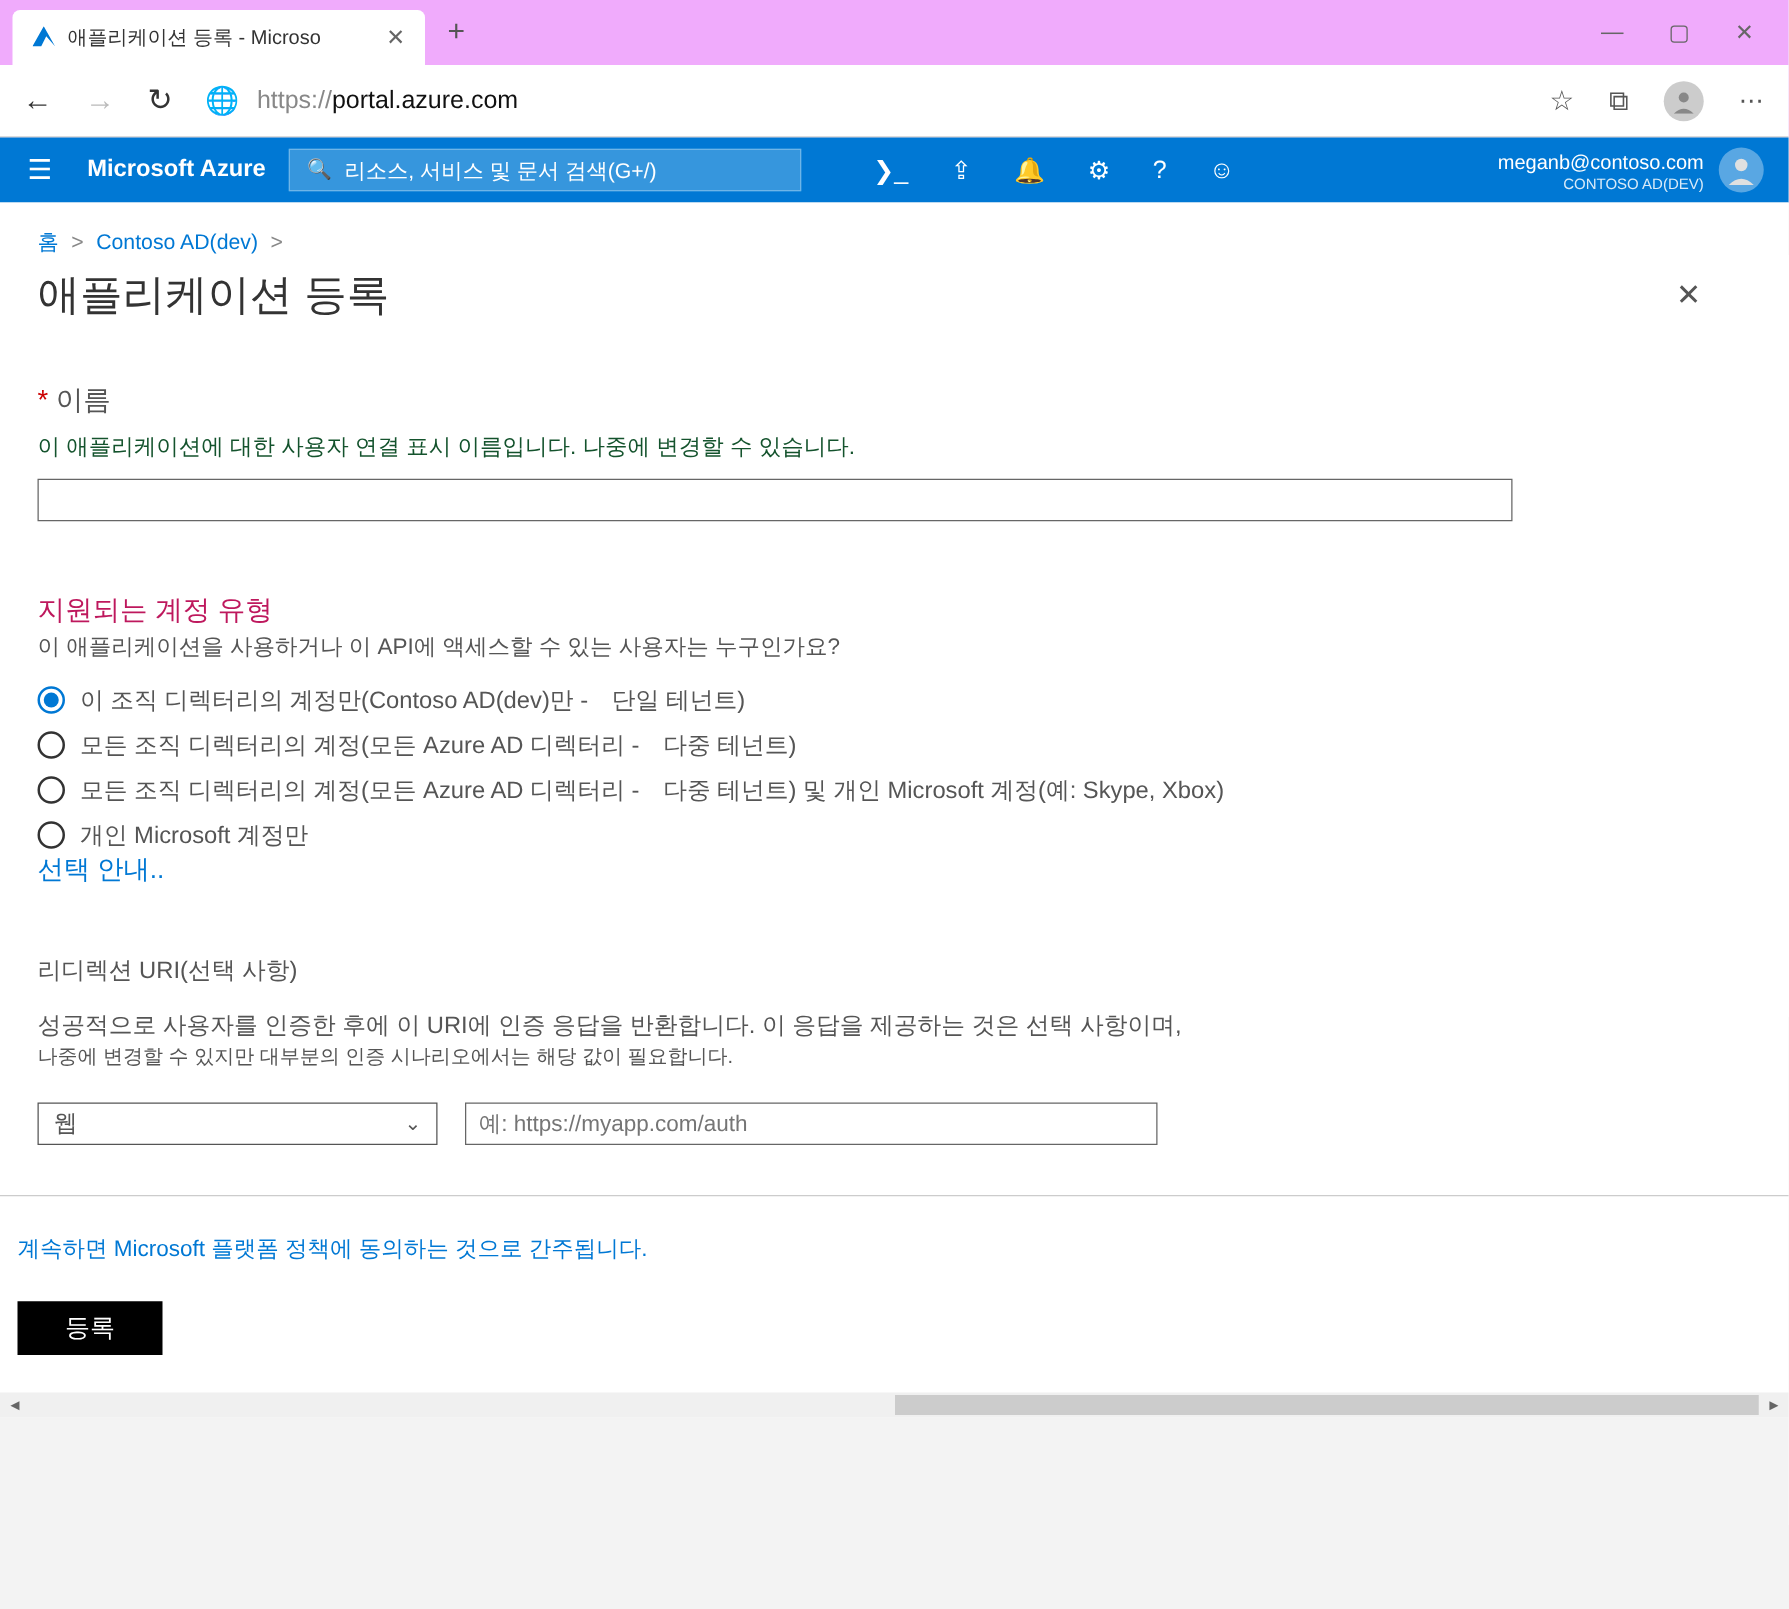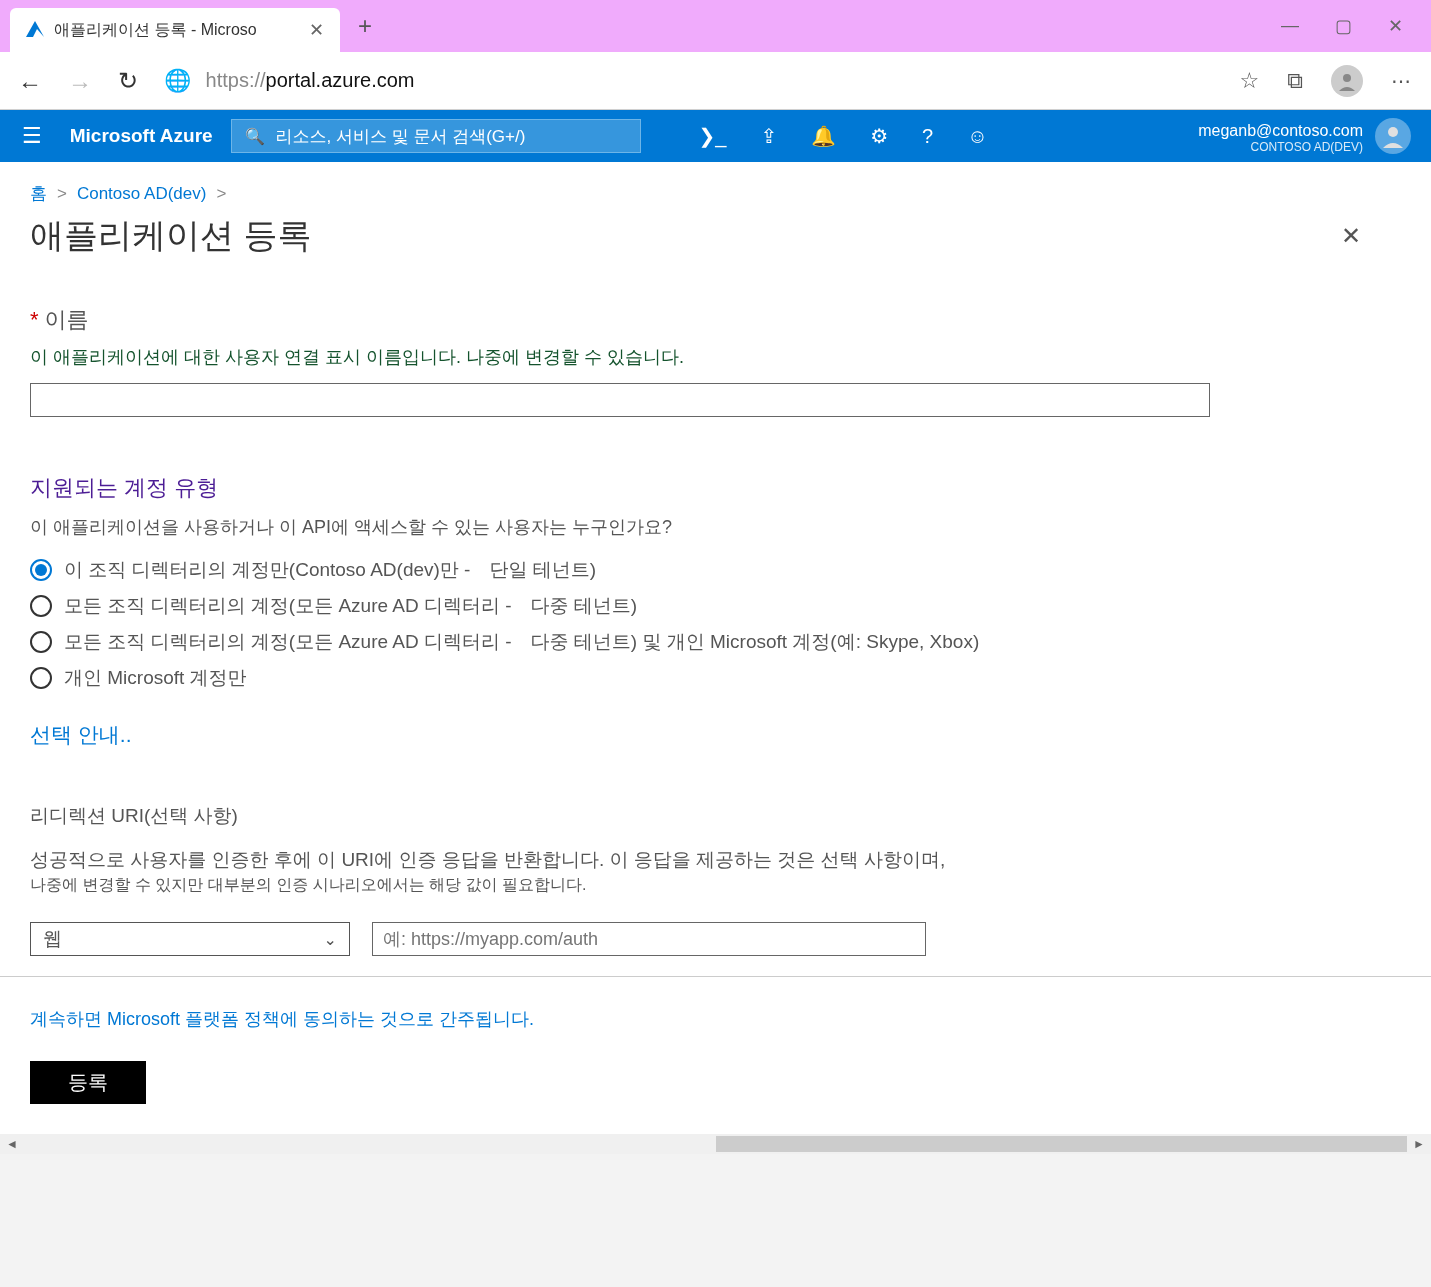--- a/index.html
+++ b/index.html
@@ -49,41 +49,41 @@
     .page-title { font-size: 34px; font-weight: 400; color: #333; }
     .close-x { margin-left: auto; font-size: 24px; color: #555; cursor: pointer; padding-right: 40px; }
 
     .content-scroll { padding: 30px 30px 0; position: relative; }
 
     .field-label { font-size: 22px; color: #555; margin-bottom: 10px; }
     .required-star { color: #c00; margin-right: 6px; }
     .field-help { font-size: 18px; color: #14532d; margin-bottom: 14px; }
     .text-input { width: 1180px; height: 34px; border: 1px solid #666; padding: 0 8px; font-size: 16px; }
 
-    .section-heading { font-size: 22px; color: #4c1d95; margin-top: 56px; margin-bottom: 12px; }
+    .section-heading { font-size: 22px; color: #be185d; margin-top: 56px; margin-bottom: 2px; }
     .section-help { font-size: 18px; color: #555; margin-bottom: 18px; }
 
     .radio-group { display: flex; flex-direction: column; gap: 10px; }
     .radio-row { display: flex; align-items: center; gap: 12px; font-size: 19px; color: #555; }
     .radio-outer { width: 22px; height: 22px; border: 2px solid #333; border-radius: 50%; display: flex; align-items: center; justify-content: center; flex-shrink: 0; }
     .radio-outer.selected { border-color: #0078d4; }
     .radio-inner { width: 12px; height: 12px; border-radius: 50%; background: #0078d4; }
 
-    .help-link { color: #0078d4; font-size: 21px; margin-top: 30px; display: inline-block; }
+    .help-link { color: #0078d4; font-size: 21px; display: inline-block; }
 
     .redirect-section { margin-top: 54px; }
     .redirect-title { font-size: 19px; color: #555; margin-bottom: 18px; }
     .redirect-desc1 { font-size: 19px; color: #555; margin-bottom: 2px; }
     .redirect-desc2 { font-size: 16px; color: #555; margin-bottom: 26px; }
     .redirect-row { display: flex; gap: 22px; }
     .platform-select { width: 320px; height: 34px; border: 1px solid #555; display: flex; align-items: center; justify-content: space-between; padding: 0 12px; font-size: 19px; color: #555; cursor: pointer; }
     .chev { font-size: 16px; }
     .uri-input { width: 554px; height: 34px; border: 1px solid #666; padding: 0 10px; font-size: 18px; color: #888; }
 
-    .footer { border-top: 1px solid #ccc; margin-top: 20px; padding: 30px 30px; }
+    .footer { border-top: 1px solid #ccc; margin-top: 40px; padding: 30px 14px; }
     .policy-text { font-size: 18px; color: #0078d4; margin-bottom: 30px; }
     .register-btn { background: #000000; color: #fff; border: none; padding: 8px 38px; font-size: 20px; cursor: pointer; }
 
     .bottom-scroll { height: 20px; background: #f0f0f0; position: relative; display: flex; align-items: center; }
     .bottom-scroll .arrow { font-size: 12px; color: #666; padding: 0 6px; }
     .bottom-scroll .track { flex: 1; height: 16px; position: relative; }
     .bottom-scroll .thumb { position: absolute; left: 50%; width: 50%; height: 16px; background: #ccc; }
   </style>
 </head>
 <body>

